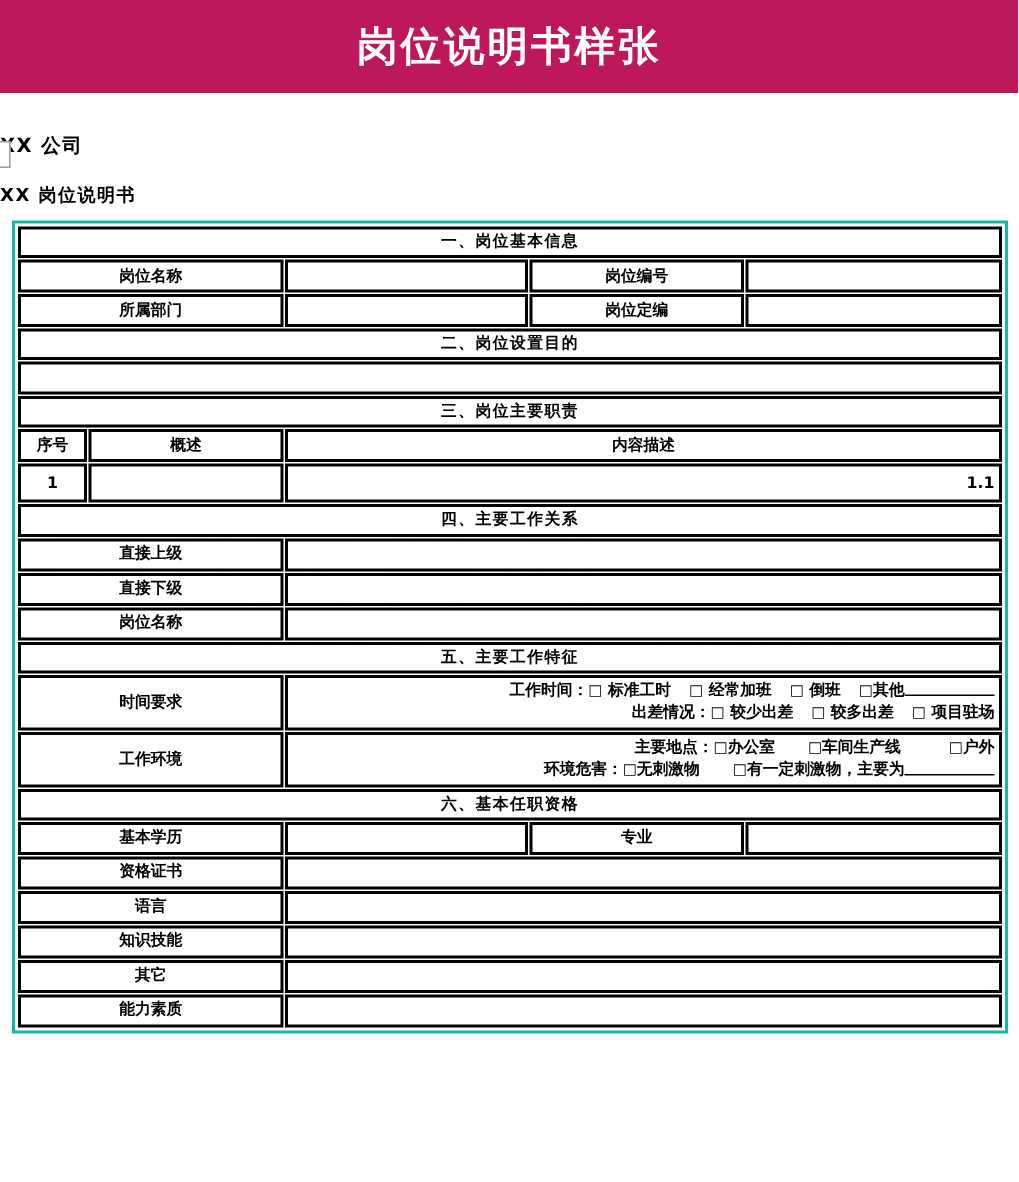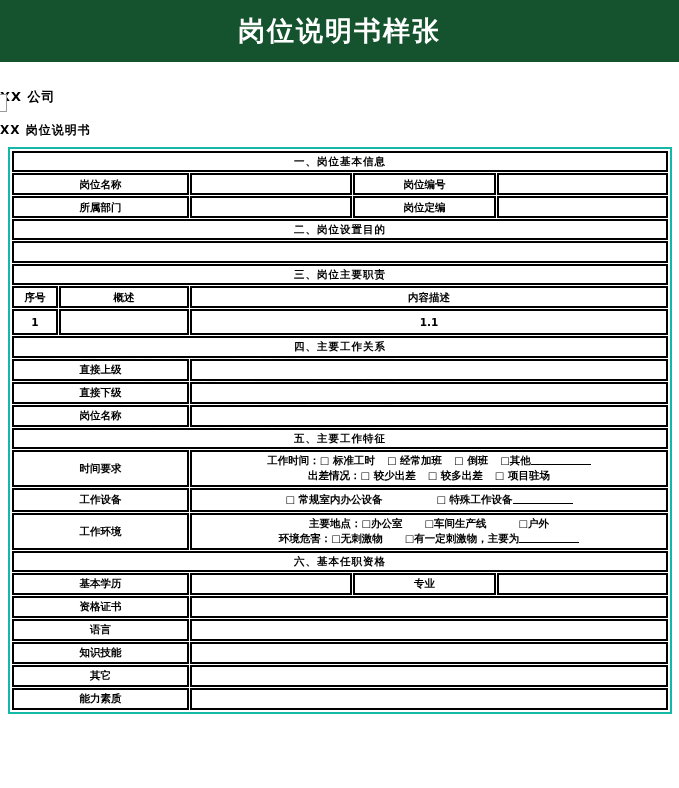--- a/index.html
+++ b/index.html
@@ -12,21 +12,21 @@
   #page {
     position: relative;
     width: 679px; height: 788px;
     overflow: hidden;
     background: #ffffff;
   }
 
   
   .banner {
     height: 62px;
-    background: #14532d;
+    background: #be185d;
     display: flex;
     align-items: center;
     justify-content: center;
   }
   .banner-title {
     color: #ffffff;
     font-size: 27px;
     font-weight: bold;
     letter-spacing: 2px;
     font-family: "DejaVu Serif", "Liberation Serif", serif;
@@ -128,21 +128,21 @@
     text-align: center;
     height: 19px;
     letter-spacing: 1px;
   }
   td.label {
     text-align: center;
     height: 22px;
   }
   td.blank { background: #ffffff; }
   td.center { text-align: center; }
-  td.left   { text-align: center; padding-left: 6px; }
+  td.left   { text-align: right; padding-left: 6px; }
   .fill-line {
     display: inline-block;
     border-bottom: 1.5px solid #000;
     width: 60px;
     vertical-align: -1px;
   }
   .cb { font-size: 10px; }
   .chk-line { white-space: nowrap; }
   .chk-line + .chk-line { margin-top: 2px; }
   .sp-1 { display: inline-block; width: 12px; }
@@ -243,28 +243,20 @@
       <td class="left" colspan="3">
         <div class="chk-line">
           <span>工作时间：</span><span class="cb">□</span>&nbsp;<span>标准工时</span><span class="sp-1"></span><span class="cb">□</span>&nbsp;<span>经常加班</span><span class="sp-1"></span><span class="cb">□</span>&nbsp;<span>倒班</span><span class="sp-1"></span><span class="cb">□</span><span>其他</span><span class="fill-line"></span>
         </div>
         <div class="chk-line">
           <span>出差情况：</span><span class="cb">□</span>&nbsp;<span>较少出差</span><span class="sp-1"></span><span class="cb">□</span>&nbsp;<span>较多出差</span><span class="sp-1"></span><span class="cb">□</span>&nbsp;<span>项目驻场</span>
         </div>
       </td>
     </tr>
     <tr>
-      <td class="label" colspan="2" style="height:24px">工作设备</td>
-      <td class="left" colspan="3">
-        <div class="chk-line">
-          <span class="cb">□</span>&nbsp;<span>常规室内办公设备</span><span class="sp-3"></span><span class="sp-2"></span><span class="cb">□</span>&nbsp;<span>特殊工作设备</span><span class="fill-line"></span>
-        </div>
-      </td>
-    </tr>
-    <tr>
       <td class="label" colspan="2" style="height:34px">工作环境</td>
       <td class="left" colspan="3">
         <div class="chk-line">
           <span>主要地点：</span><span class="cb">□</span><span>办公室</span><span class="sp-2"></span><span class="cb">□</span><span>车间生产线</span><span class="sp-3"></span><span class="cb">□</span><span>户外</span>
         </div>
         <div class="chk-line">
           <span>环境危害：</span><span class="cb">□</span><span>无刺激物</span><span class="sp-2"></span><span class="cb">□</span><span>有一定刺激物，主要为</span><span class="fill-line"></span>
         </div>
       </td>
     </tr>

